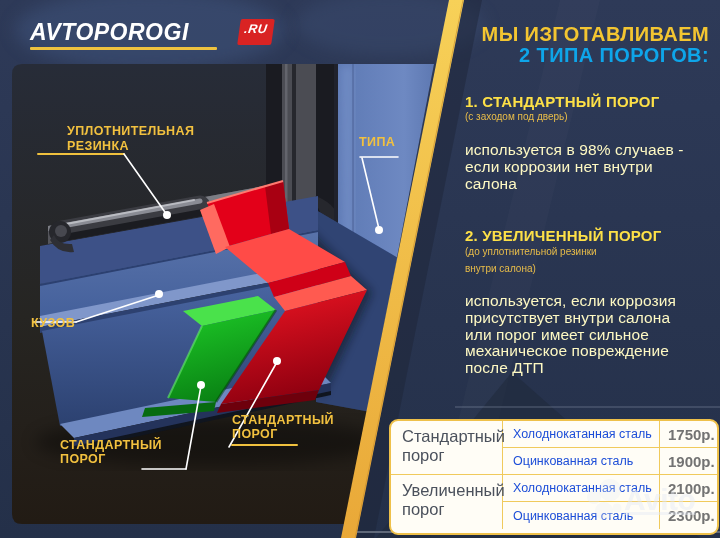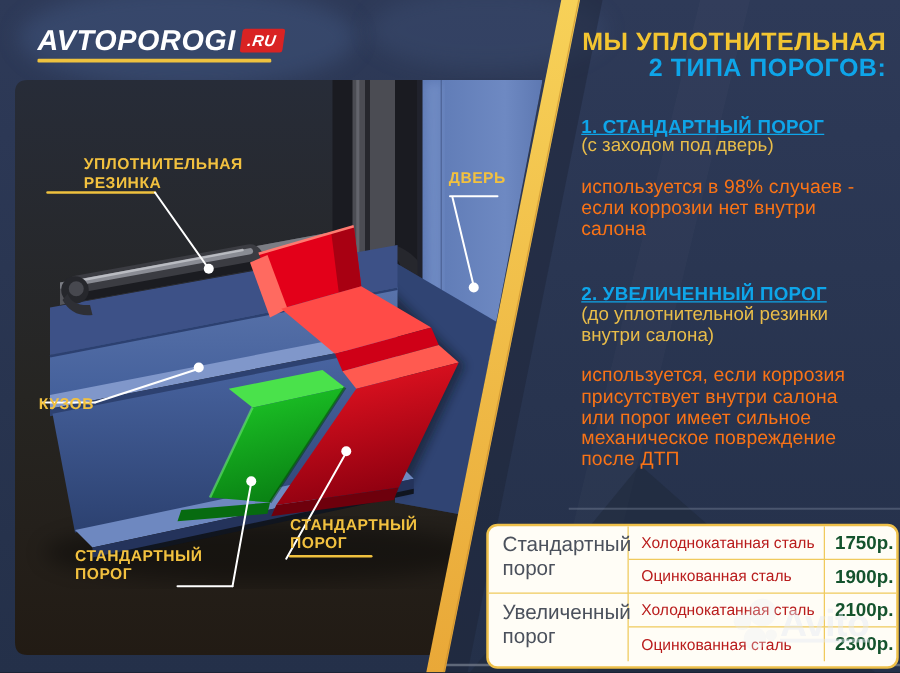--- a/index.html
+++ b/index.html
@@ -1,21 +1,21 @@
 <!DOCTYPE html>
 <html><head>
 <meta charset="utf-8">
 <style>
   html,body{margin:0;padding:0;background:#10151f;}
   #stage{position:relative;width:720px;height:538px;overflow:hidden;
          font-family:"Liberation Sans",sans-serif;background:#293450;}
   #bg-svg{position:absolute;left:0;top:0;z-index:1;}
 
   
-  .logo{position:absolute;left:30px;top:19px;z-index:5;display:flex;align-items:center;}
+  .logo{position:absolute;left:30px;top:19px;z-index:5;display:flex;gap:46px;}
   .logo-text{color:#ffffff;font-style:italic;font-weight:bold;font-size:23px;
              letter-spacing:.5px;line-height:26px;}
   .logo-tld{display:inline-block;margin-left:4px;background:#d92323;color:#fff;
             font-style:italic;font-weight:bold;font-size:12.5px;padding:3px 6px 2px 5px;
             border-radius:2px;transform:skewX(-8deg);letter-spacing:.5px;}
   .logo-underline{position:absolute;left:30px;top:47px;width:187px;height:3px;
                   background:#eec23f;z-index:5;border-radius:1px;}
 
   
   .lbl{position:absolute;z-index:4;color:#f2c13f;font-weight:bold;font-size:12.5px;
@@ -24,38 +24,38 @@
   #lbl-door{left:359px;top:135px;}
   #lbl-body{left:31px;top:304px;margin-top:12px;}
   #lbl-standard{left:60px;top:438px;width:125px;text-align:left;line-height:14px;}
   #lbl-enlarged{left:232px;top:413px;line-height:14px;}
 
   
   .panel-text{position:absolute;z-index:4;left:465px;width:244px;}
   #heading{top:23px;text-align:right;padding-right:3px;}
   #heading .h1{color:#f3c531;font-weight:bold;font-size:20px;line-height:22px;letter-spacing:.4px;}
   #heading .h2{color:#0ea5e9;font-weight:bold;font-size:20px;line-height:21px;letter-spacing:.4px;}
-  .sec-title{position:absolute;color:#0ea5e9;font-weight:bold;font-size:15px;
-             letter-spacing:.2px;white-space:pre-line;text-decoration:underline;}
-  .sec-sub{position:absolute;color:#e9bd49;font-size:15px;line-height:16.5px;white-space:pre-line;}
-  .sec-body{position:absolute;color:#f97316;font-size:15.5px;line-height:16.8px;
+  .sec-title{position:absolute;color:#fde047;font-weight:bold;font-size:15px;
+             letter-spacing:.2px;white-space:pre-line;}
+  .sec-sub{position:absolute;color:#e9bd49;font-size:10px;line-height:16.5px;white-space:pre-line;}
+  .sec-body{position:absolute;color:#fef9c3;font-size:15.5px;line-height:16.8px;
             white-space:pre-line;letter-spacing:.1px;}
   #s1-title{top:93px;} #s1-sub{top:109px;} #s1-body{top:142px;}
   #s2-title{top:227px;} #s2-sub{top:244px;} #s2-body{top:293px;}
 
   
   #price-table{position:absolute;left:389px;top:419px;width:326px;height:112px;z-index:6;
                background:#fffdf6;border:2px solid #eec04a;border-radius:9px;overflow:hidden;
                display:grid;grid-template-columns:112px 157px 1fr;grid-auto-rows:27px;}
   .pt-product{grid-row:span 2;border-right:1.5px solid #f0ca5c;border-bottom:1.5px solid #f0ca5c;
               font-size:16.5px;color:#4b515c;padding:6px 4px 0 11px;line-height:19px;}
   .pt-product.last{border-bottom:none;}
   .pt-mat{border-right:1.5px solid #f0ca5c;border-bottom:1.5px solid #f0ca5c;
-          font-size:12.5px;color:#b91c1c;display:flex;align-items:center;padding-left:10px;}
-  .pt-price{border-bottom:1.5px solid #f0ca5c;font-size:15px;font-weight:bold;color:#14532d;
+          font-size:12.5px;color:#1d4ed8;display:flex;align-items:center;padding-left:10px;}
+  .pt-price{border-bottom:1.5px solid #f0ca5c;font-size:15px;font-weight:bold;color:#737373;
             display:flex;align-items:center;padding-left:8px;}
   .row-last{border-bottom:none !important;}
 
   
   #watermark{position:absolute;left:586px;top:477px;z-index:7;display:flex;align-items:center;
              opacity:.55;pointer-events:none;}
   #watermark .wm-text{color:rgba(228,233,242,.85);font-size:30px;font-weight:bold;
                       letter-spacing:-.5px;margin-left:2px;text-decoration:underline;}
 </style>
 </head>
@@ -228,29 +228,29 @@
   </svg>
 
   <div class="logo">
     <span class="logo-text">AVTOPOROGI</span>
     <span class="logo-tld">.RU</span>
   </div>
   <div class="logo-underline"></div>
 
   <div class="lbl" id="lbl-seal">УПЛОТНИТЕЛЬНАЯ
 РЕЗИНКА</div>
-  <div class="lbl" id="lbl-door">ДВЕРЬ</div>
+  <div class="lbl" id="lbl-door">ТИПА</div>
   <div class="lbl" id="lbl-body">КУЗОВ</div>
   <div class="lbl" id="lbl-standard">СТАНДАРТНЫЙ
 ПОРОГ</div>
   <div class="lbl" id="lbl-enlarged">СТАНДАРТНЫЙ
 ПОРОГ</div>
 
   <div class="panel-text" id="heading">
-    <div class="h1">МЫ УПЛОТНИТЕЛЬНАЯ</div>
+    <div class="h1">МЫ ИЗГОТАВЛИВАЕМ</div>
     <div class="h2">2 ТИПА ПОРОГОВ:</div>
   </div>
 
   <div class="panel-text sec-title" id="s1-title">1. СТАНДАРТНЫЙ ПОРОГ</div>
   <div class="panel-text sec-sub" id="s1-sub">(с заходом под дверь)</div>
   <div class="panel-text sec-body" id="s1-body">используется в 98% случаев -
 если коррозии нет внутри
 салона</div>
 
   <div class="panel-text sec-title" id="s2-title">2. УВЕЛИЧЕННЫЙ ПОРОГ</div>

